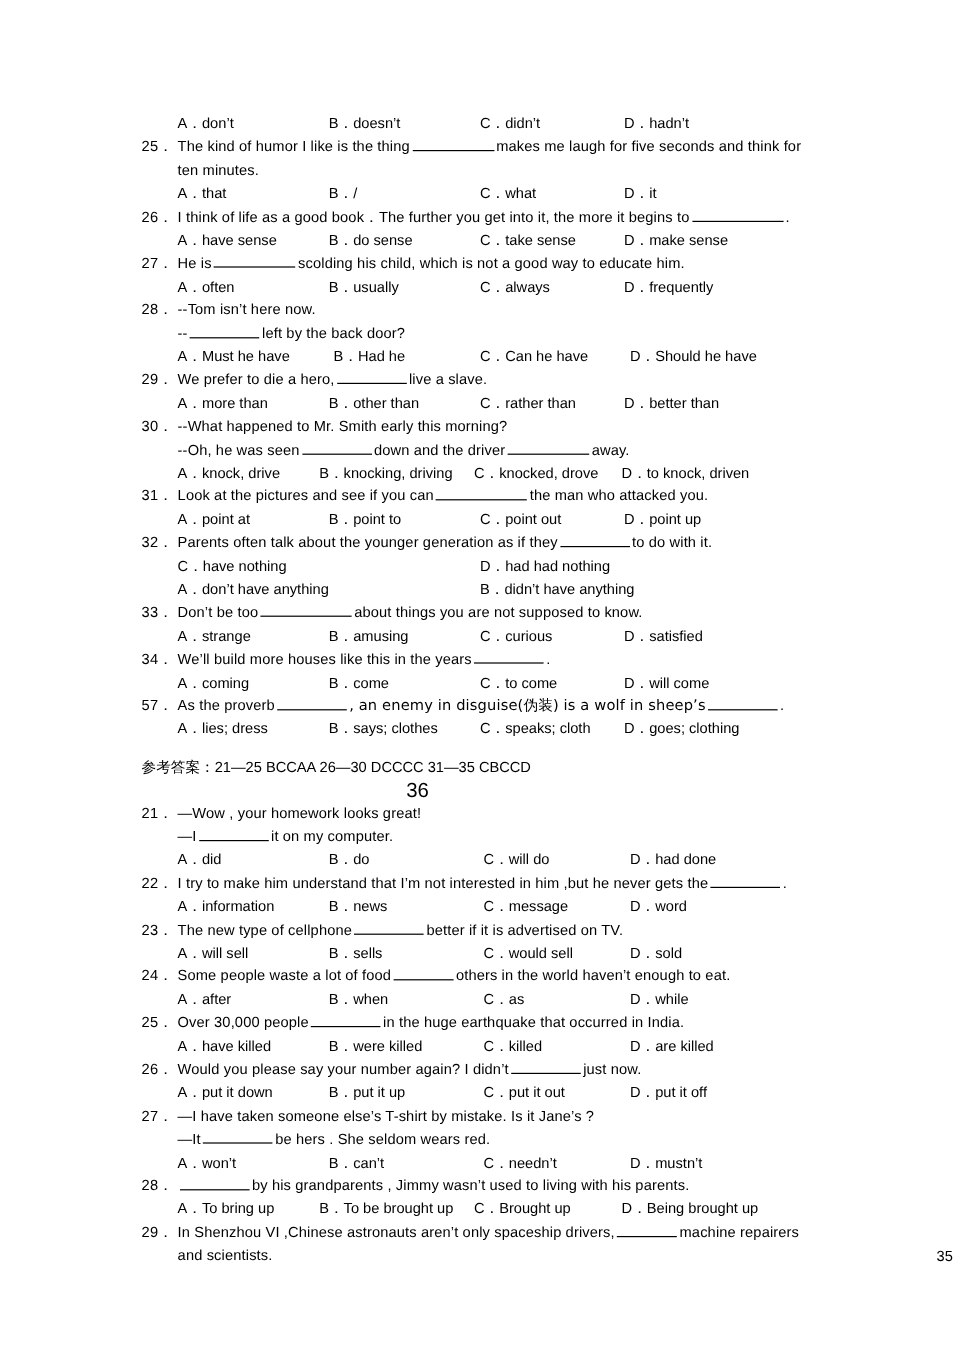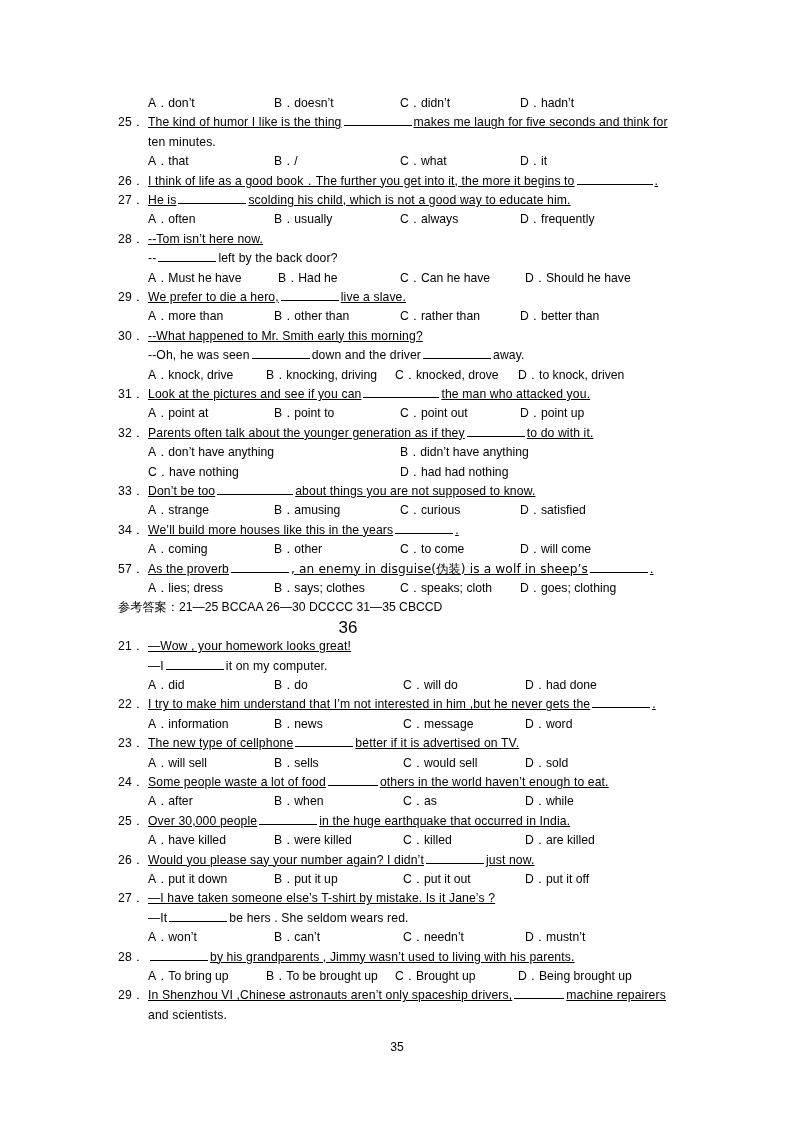--- a/index.html
+++ b/index.html
@@ -32,21 +32,20 @@
   .line {
     position: relative;
     font-size: 12.2px;
     line-height: 19.4px;
     white-space: nowrap;
     letter-spacing: 0.01em;
   }
   
   .qline {
     padding-left: 30px;
-    text-decoration: underline;
   }
   .qnum {
     position: absolute;
     left: 0;
     top: 0;
     width: 27px;
     text-align: left;
     font-size: 12.2px;
   }
   .qbody {
@@ -90,34 +89,35 @@
     margin: 0 2px;
   }
   .b-sm { width: 50px; }
   .b-md { width: 58px; }
   .b-lg { width: 68px; }
   .b-xl { width: 76px; }
   .answers {
     font-size: 12.2px;
     line-height: 19.4px;
     white-space: nowrap;
+    margin-top: 12px;
   }
   .cjk { font-family: "DejaVu Sans", sans-serif; }
   .section-num {
     font-size: 17px;
     line-height: 19.4px;
     text-align: center;
     width: 460px;
   }
   .footer {
     position: absolute;
     left: 0;
     top: 1040px;
     width: 794px;
-    text-align: center;
+    text-align: right;
     font-size: 12.2px;
   }
 </style>
 </head>
 <body>
 
 <div class="page">
   <div class="content">
 
     <div class="opts">
@@ -136,20 +136,26 @@
       <span class="opt c1">A．that</span>
       <span class="opt c2">B．/</span>
       <span class="opt c3">C．what</span>
       <span class="opt c4">D．it</span>
     </div>
 
     <div class="line qline">
       <span class="qnum">26．</span>
       <span class="qbody">I think of life as a good book．The further you get into it, the more it begins to</span><span class="blank b-xl"></span><span class="qbody">.</span>
     </div>
+    <div class="opts">
+      <span class="opt c1">A．have sense</span>
+      <span class="opt c2">B．do sense</span>
+      <span class="opt c3">C．take sense</span>
+      <span class="opt c4">D．make sense</span>
+    </div>
 
     <div class="line qline">
       <span class="qnum">27．</span>
       <span class="qbody">He is</span><span class="blank b-lg"></span><span class="qbody">scolding his child, which is not a good way to educate him.</span>
     </div>
     <div class="opts">
       <span class="opt c1">A．often</span>
       <span class="opt c2">B．usually</span>
       <span class="opt c3">C．always</span>
       <span class="opt c4">D．frequently</span>
@@ -203,46 +209,46 @@
       <span class="opt c2">B．point to</span>
       <span class="opt c3">C．point out</span>
       <span class="opt c4">D．point up</span>
     </div>
 
     <div class="line qline">
       <span class="qnum">32．</span>
       <span class="qbody">Parents often talk about the younger generation as if they</span><span class="blank b-md"></span><span class="qbody">to do with it.</span>
     </div>
     <div class="opts">
+      <span class="opt h1">C．have nothing</span>
+      <span class="opt h2">D．had had nothing</span>
+    </div>
+    <div class="opts">
       <span class="opt h1">A．don’t have anything</span>
       <span class="opt h2">B．didn’t have anything</span>
-    </div>
-    <div class="opts">
-      <span class="opt h1">C．have nothing</span>
-      <span class="opt h2">D．had had nothing</span>
     </div>
 
     <div class="line qline">
       <span class="qnum">33．</span>
       <span class="qbody">Don’t be too</span><span class="blank b-xl"></span><span class="qbody">about things you are not supposed to know.</span>
     </div>
     <div class="opts">
       <span class="opt c1">A．strange</span>
       <span class="opt c2">B．amusing</span>
       <span class="opt c3">C．curious</span>
       <span class="opt c4">D．satisfied</span>
     </div>
 
     <div class="line qline">
       <span class="qnum">34．</span>
       <span class="qbody">We’ll build more houses like this in the years</span><span class="blank b-md"></span><span class="qbody">.</span>
     </div>
     <div class="opts">
       <span class="opt c1">A．coming</span>
-      <span class="opt c2">B．other</span>
+      <span class="opt c2">B．come</span>
       <span class="opt c3">C．to come</span>
       <span class="opt c4">D．will come</span>
     </div>
 
     <div class="line qline">
       <span class="qnum">57．</span>
       <span class="qbody">As the proverb</span><span class="blank b-md"></span><span class="qbody cjk">, an enemy in disguise(伪装) is a wolf in sheep’s</span><span class="blank b-md"></span><span class="qbody">.</span>
     </div>
     <div class="opts">
       <span class="opt c1">A．lies; dress</span>

